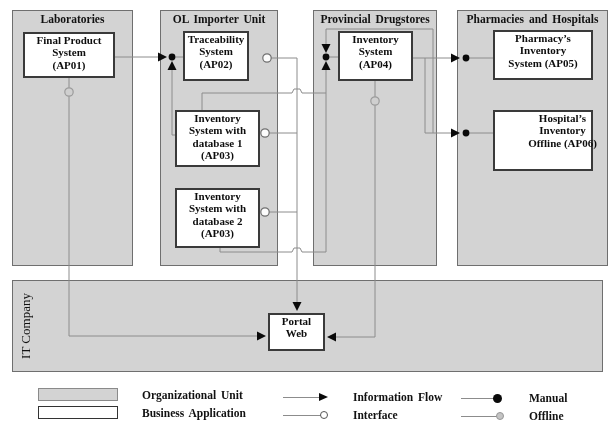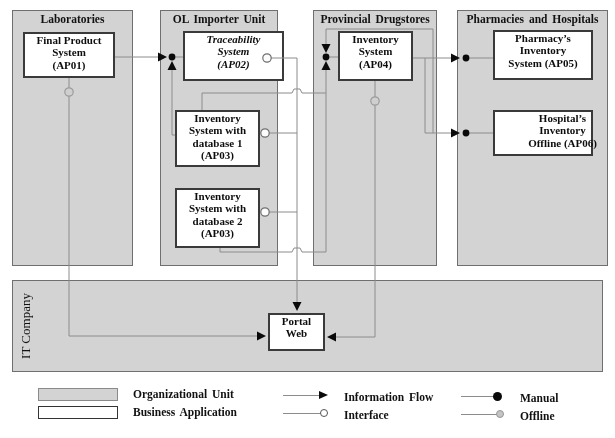--- a/index.html
+++ b/index.html
@@ -14,21 +14,21 @@
        display:flex;flex-direction:column;align-items:center;
        text-align:center;font-weight:bold;font-size:11px;line-height:12.3px;color:#0d0d0d;}
   .aline{white-space:nowrap;}
   #overlay{position:absolute;left:0;top:0;pointer-events:none;}
   .edge{fill:none;stroke:#8c8c8c;stroke-width:1;}
   .arrow{fill:#0a0a0a;stroke:none;}
   .mdot{fill:#0a0a0a;stroke:none;}
   .icircle{fill:#fcfcfc;stroke:#6f6f6f;stroke-width:1.2;}
   .ocircle{fill:#cfcfcf;stroke:#9b9b9b;stroke-width:1.2;}
   
-  .litem{position:absolute;display:flex;align-items:flex-start;gap:15px;}
+  .litem{position:absolute;display:flex;align-items:center;gap:24px;}
   .swatch{width:80px;height:13px;box-sizing:border-box;display:inline-block;}
   .sw-org{background:#d3d3d3;border:1px solid #8a8a8a;}
   .sw-app{background:#fff;border:1.5px solid #333;}
   .lmark{display:flex;align-items:center;}
   .w46{width:46px;}
   .w44{width:44px;}
   .lline{height:1px;background:#8c8c8c;display:inline-block;}
   .ltri{width:0;height:0;border-left:9px solid #0a0a0a;border-top:4.5px solid transparent;
         border-bottom:4.5px solid transparent;margin-left:-1px;}
   .lcirc{width:8px;height:8px;border-radius:50%;box-sizing:border-box;display:inline-block;margin-left:-1px;}
@@ -56,21 +56,21 @@
         <div class="stitle">Pharmacies and Hospitals</div>
       </div>
       <div class="section" style="left: 12px; top: 280px; width: 591px; height: 92px;">
         <div class="vtitle">IT Company</div>
       </div>
       <div class="app" style="left: 23px; top: 32px; width: 92px; height: 46px;">
         <div class="aline">Final Product</div>
         <div class="aline">System</div>
         <div class="aline">(AP01)</div>
       </div>
-      <div class="app" style="left: 183px; top: 31px; width: 101px; height: 50px; font-style: italic;">
+      <div class="app" style="left: 183px; top: 31px; width: 66px; height: 50px;">
         <div class="aline">Traceability</div>
         <div class="aline">System</div>
         <div class="aline">(AP02)</div>
       </div>
       <div class="app" style="left: 175px; top: 110px; width: 85px; height: 57px;">
         <div class="aline">Inventory</div>
         <div class="aline">System with</div>
         <div class="aline">database 1</div>
         <div class="aline">(AP03)</div>
       </div>
@@ -83,21 +83,21 @@
       <div class="app" style="left: 338px; top: 31px; width: 75px; height: 50px;">
         <div class="aline">Inventory</div>
         <div class="aline">System</div>
         <div class="aline">(AP04)</div>
       </div>
       <div class="app" style="left: 493px; top: 30px; width: 100px; height: 50px;">
         <div class="aline">Pharmacy’s</div>
         <div class="aline">Inventory</div>
         <div class="aline">System (AP05)</div>
       </div>
-      <div class="app" style="left: 493px; top: 110px; width: 100px; height: 46px; padding-left: 39px;">
+      <div class="app" style="left: 493px; top: 110px; width: 100px; height: 61px; padding-left: 39px;">
         <div class="aline">Hospital’s</div>
         <div class="aline">Inventory</div>
         <div class="aline">Offline (AP06)</div>
       </div>
       <div class="app" style="left: 268px; top: 313px; width: 57px; height: 38px;">
         <div class="aline">Portal</div>
         <div class="aline">Web</div>
       </div>
       <svg id="overlay" width="615" height="438" viewBox="0 0 615 438">
         <polyline class="edge" points="115,57 160,57"></polyline>

